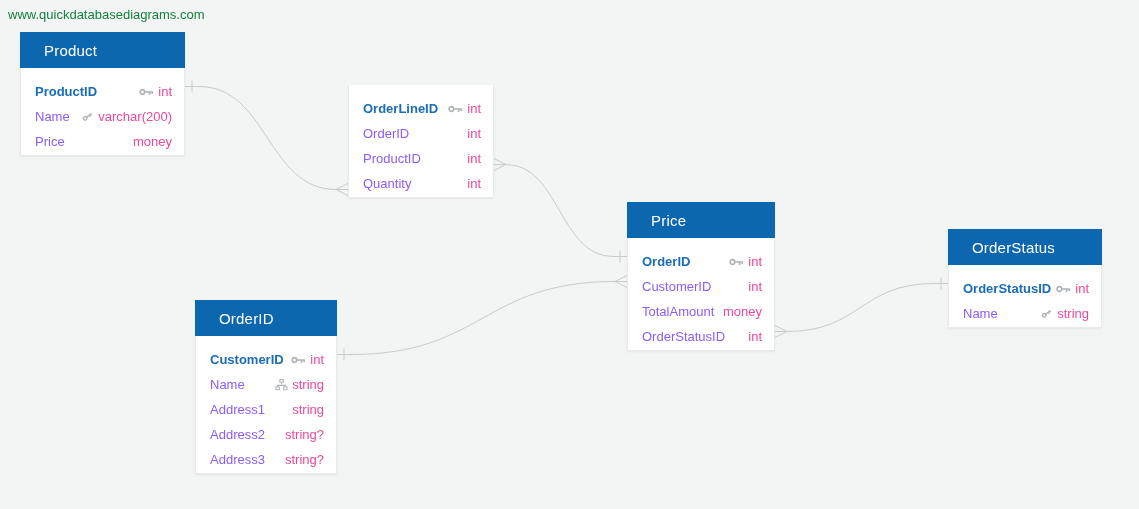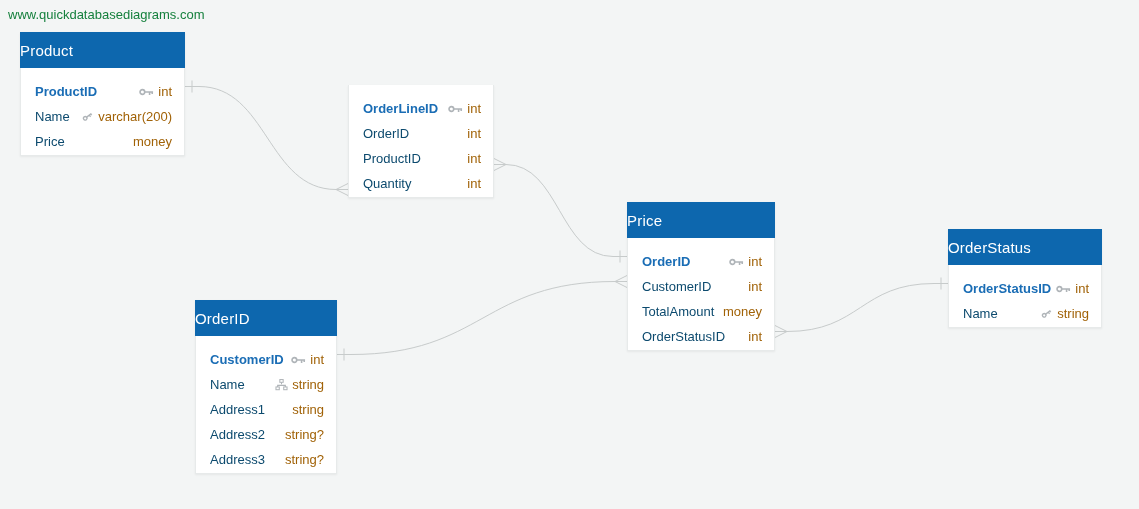--- a/index.html
+++ b/index.html
@@ -26,45 +26,45 @@
     position:absolute;
     background:#ffffff;
     box-shadow:0 1px 2px rgba(0,0,0,0.06);
     cursor:default;
   }
   .table-header{
     height:36px;
     background:#0d67ae;
     color:#ffffff;
     display:flex;align-items:center;
-    padding-left:0;
+    padding-left:24px;
     font-size:15px;
     letter-spacing:.2px;
   }
   .table-body{
     border:1px solid #e7eaea;border-top:none;
     background:#ffffff;
     padding:6px 0;
   }
   .field-row{
     height:25px;
     display:flex;align-items:flex-end;
     padding:0 12px 0 14px;
     font-size:13px;
   }
-  .field-name{color:#0c4a6e;white-space:nowrap;}
+  .field-name{color:#8b5cf6;white-space:nowrap;}
   .field-name.pk{color:#1a6db5;font-weight:bold;}
   .field-meta{
     margin-left:auto;
     display:flex;align-items:center;
     color:#b3b8bb;
   }
   .field-icon{display:inline-flex;align-items:center;margin-right:4px;color:#afb4b8;}
   .field-icon svg{display:block;}
-  .field-type{font-size:13px;color:#a16207;white-space:nowrap;}
+  .field-type{font-size:13px;color:#ec4899;white-space:nowrap;}
 </style>
 </head>
 <body>
 
 <div id="canvas">
   <div id="watermark">www.quickdatabasediagrams.com</div>
   <svg id="connectors" width="1139" height="509" viewBox="0 0 1139 509">
       <path d="M185 86.5 L199 86.5 C267.5 86.5 267.5 189.5 336 189.5" fill="none" stroke="#c7cbcb" stroke-width="1"></path>
       <path d="M192 80.5 V92.5" stroke="#c7cbcb" stroke-width="1"></path>
       <path d="M336 189.5 L348 183.5 M336 189.5 L348 189.5 M336 189.5 L348 195.5" fill="none" stroke="#c7cbcb" stroke-width="1"></path>

